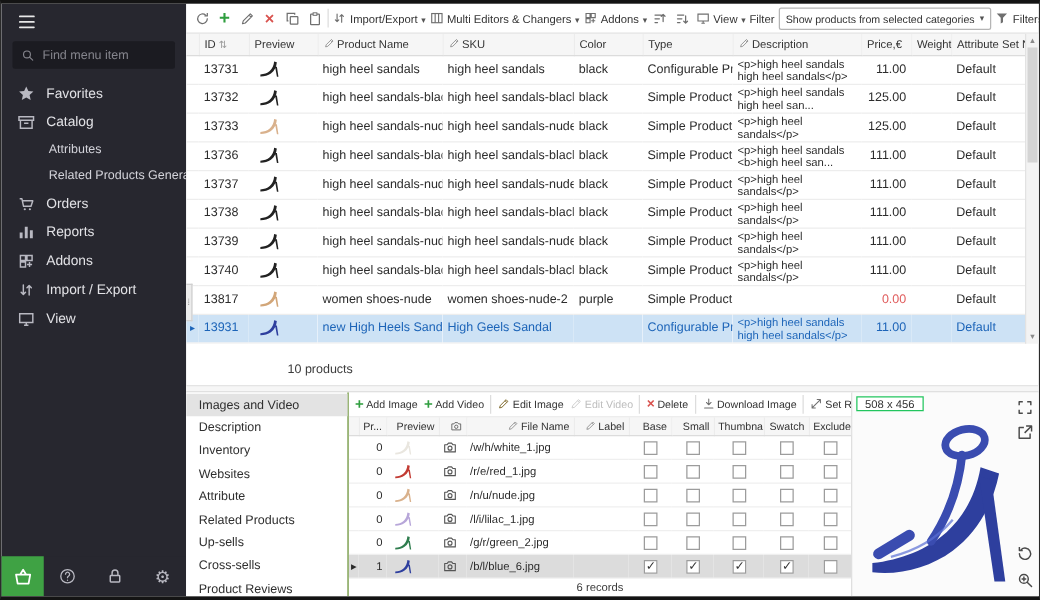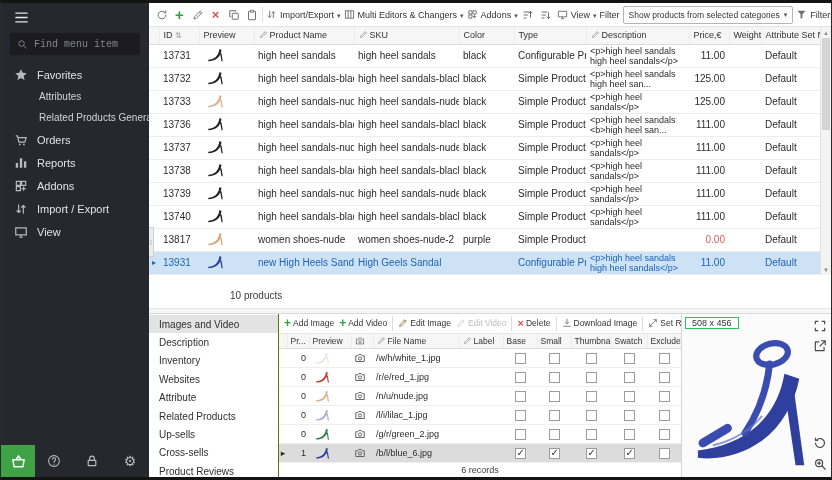--- a/index.html
+++ b/index.html
@@ -5,21 +5,21 @@
 *{box-sizing:border-box;margin:0;padding:0}
 html,body{width:832px;height:480px;overflow:hidden}
 body{font-family:"Liberation Sans",sans-serif;background:#fff}
 .app{position:relative;width:832px;height:480px;border:1px solid #2a2a2a;border-top:3px solid #141414;border-bottom:3px solid #141414;background:#fff;overflow:hidden}
 
 .sidebar{position:absolute;left:0;top:0;bottom:0;width:148px;background:#27272f;color:#dcdcde;overflow:hidden}
 .hamburger{height:28px;display:flex;align-items:center;padding-left:13px;color:#e8e8e8}
 .hamburger svg{width:15px;height:15px}
 .sb-search{margin:2px 9px 8px;height:22px;background:#1b1b21;border-radius:2px;display:flex;align-items:center;gap:6px;padding:0 7px;color:#85858d}
 .sb-search svg{width:11px;height:11px;flex:none}
-.sb-search input{background:transparent;border:none;outline:none;color:#bdbdc3;font-size:10px;width:100%;font-family:Liberation Mono, monospace}
+.sb-search input{background:transparent;border:none;outline:none;color:#bdbdc3;font-size:10px;width:100%;font-family:Liberation Sans, sans-serif}
 .sb-search input::placeholder{color:#85858d}
 .mi{height:23px;display:flex;align-items:center;gap:9px;padding-left:13px;font-size:11px;cursor:pointer;color:#e2e2e6;white-space:nowrap}
 .mi.child{padding-left:38px;font-size:10px;color:#d3d3da;height:21px}
 .mi.selected{background:#3d3d47}
 .mi-icon{width:14px;height:14px;color:#b9b9c2;flex:none}
 .sb-bottom{position:absolute;left:0;right:0;bottom:0;height:32px;display:flex;align-items:center;background:#27272f}
 .store-btn{width:34px;height:32px;background:#3fa244;display:flex;align-items:center;justify-content:center;color:#fff;cursor:pointer;flex:none}
 .store-btn svg{width:17px;height:17px}
 .sb-ico{flex:1;display:flex;justify-content:center;color:#b9b9c2;cursor:pointer}
 .sb-ico svg{width:14px;height:14px}
@@ -66,21 +66,21 @@
 .imgpanel{width:403px;flex:none;border-right:1px solid #d5d5d5;display:flex;flex-direction:column;overflow:hidden;background:#fff}
 .imgbar{height:22px;display:flex;align-items:center;gap:5px;padding:0 5px;font-size:8.5px;color:#333;border-bottom:1px solid #e7e7e7;white-space:nowrap;overflow:hidden}
 .ibtn{display:flex;align-items:center;gap:2px;cursor:pointer;flex:none}
 .ibtn svg{width:10px;height:10px;color:#77601f}
 .ibtn .gray{color:#6f6f6f}
 .ibtn .plus{color:#2f9e3f;font-weight:bold;font-size:12px;line-height:10px}
 .ibtn .red{color:#d9534f;font-weight:bold;font-size:11px;line-height:10px}
 .ibtn.disabled{color:#bdbdbd}
 .ibtn.disabled svg{color:#c9c9c9}
 .itable{width:402px}
-.itable th{height:15px;background:#f6f6f6;border-bottom:1px solid #dcdcdc;border-right:1px solid #ececec;font-weight:normal;text-align:left;padding:0 3px;font-size:8.5px;color:#333;overflow:hidden;white-space:nowrap}
+.itable th{height:15px;background:#f6f6f6;border-bottom:1px solid #dcdcdc;border-right:1px solid #ececec;font-weight:normal;text-align:right;padding:0 3px;font-size:8.5px;color:#333;overflow:hidden;white-space:nowrap}
 .itable td{height:19px;border-bottom:1px solid #efefef;padding:0 3px;font-size:9px;color:#2c2c2c;overflow:hidden;white-space:nowrap}
 .itable tr.selected td{background:#dcdcdc}
 .ic-exp{color:#333;font-size:7px;padding:0 1px !important;text-align:center}
 .ic-pr{text-align:right}
 .ic-chk{text-align:center}
 .chk{display:inline-block;width:11px;height:11px;border:1px solid #9c9c9c;background:#fff;position:relative;vertical-align:middle;cursor:pointer}
 .chk.checked::after{content:"✓";position:absolute;left:1px;top:-2px;font-size:10px;color:#333}
 .cam{width:12px;height:12px;color:#555;display:block}
 .cam-h{width:10px;height:10px;color:#666;vertical-align:-2px}
 .shoe-xs{width:22px;height:15px;display:block}
@@ -221,20 +221,26 @@
     </div>
     <nav class="menu">
 
         <div class="mi">
           <svg class="mi-icon" viewBox="0 0 24 24">
             <use href="#i-star"></use>
           </svg>
           <span>Favorites</span>
         </div>
 
+        <div class="mi">
+          <svg class="mi-icon" viewBox="0 0 24 24">
+            <use href="#i-catalog"></use>
+          </svg>
+          <span>Catalog</span>
+        </div>
 
 
         <div class="mi child">
 
           <span>Attributes</span>
         </div>
 
         <div class="mi child">
 
           <span>Related Products Generator</span>

